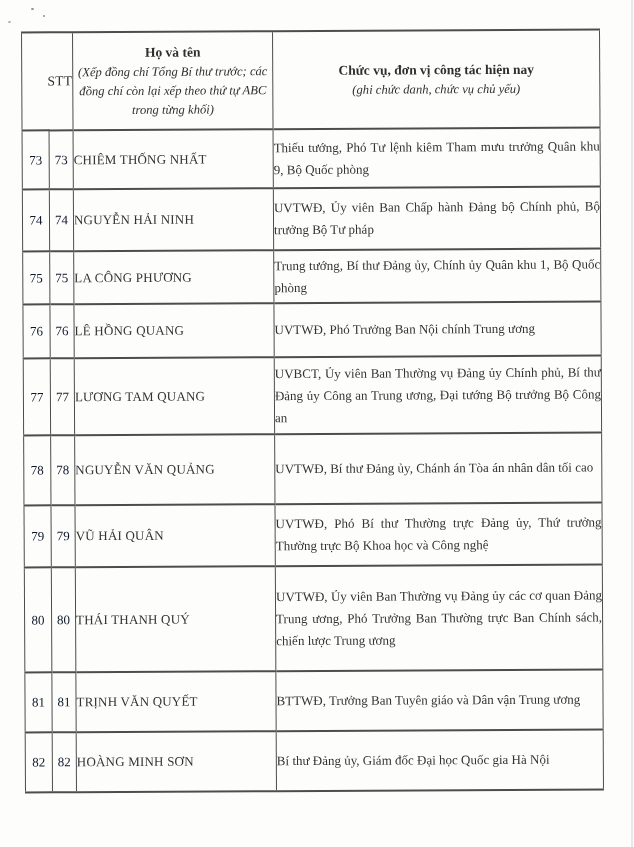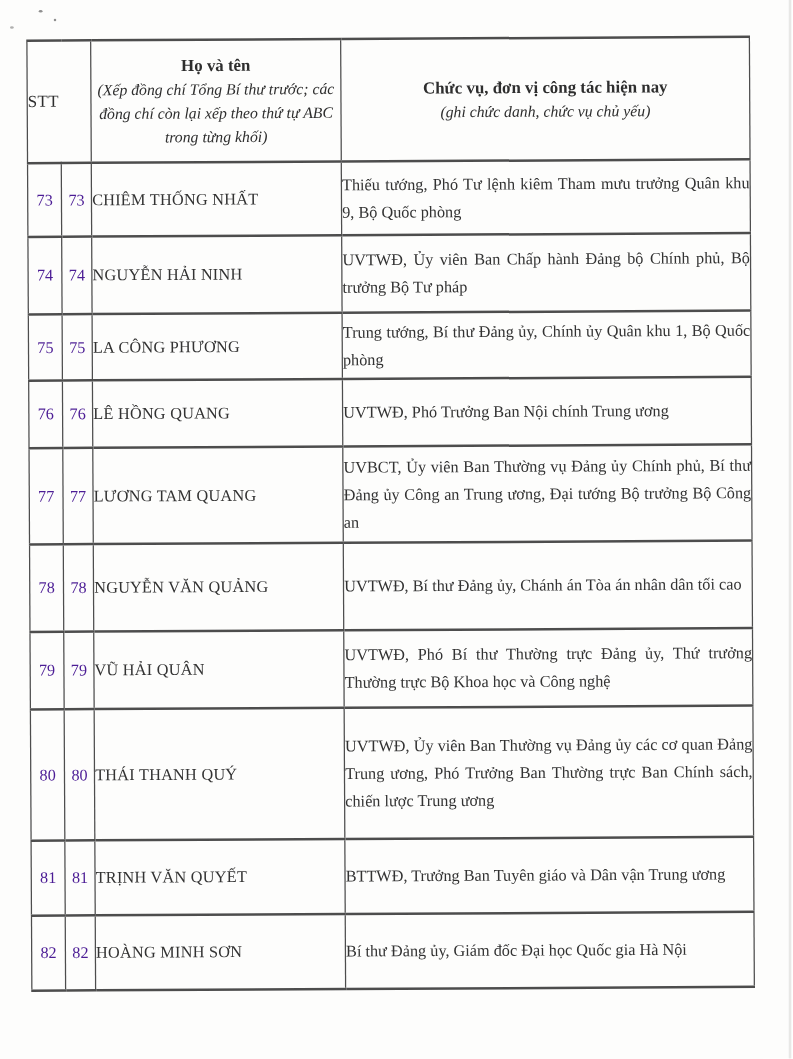--- a/index.html
+++ b/index.html
@@ -50,21 +50,21 @@
     border-bottom-width: 2px;
     vertical-align: middle;
     padding: 0;
     font-weight: normal;
   }
   
   tr.head { height: 98px; }
   th.h-stt {
     font-weight: bold;
     font-size: 13.5px;
-    text-align: left;
+    text-align: right;
     letter-spacing: .3px;
   }
   th.h-name, th.h-pos {
     text-align: center;
     padding: 2px 3px;
   }
   .h-title {
     font-weight: bold;
     font-size: 13.5px;
     line-height: 19px;
@@ -72,21 +72,21 @@
   .h-note {
     font-style: italic;
     font-size: 12.6px;
     line-height: 19px;
     margin-top: 1px;
   }
   
   td.no {
     text-align: center;
     font-size: 13px;
-    color: #4c1d95;
+    color: #0f172a;
   }
   td.name {
     font-size: 13px;
     padding-left: 5px;
     padding-right: 3px;
     letter-spacing: .2px;
     color: #333333;
   }
   td.pos {
     font-size: 13px;

